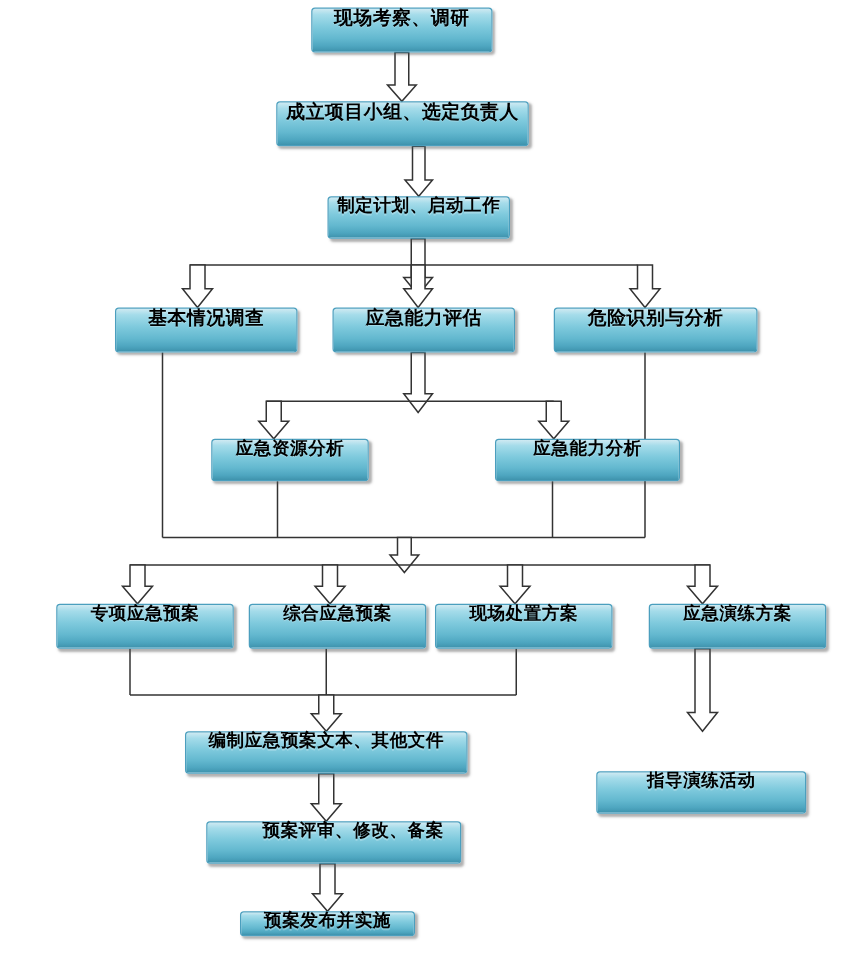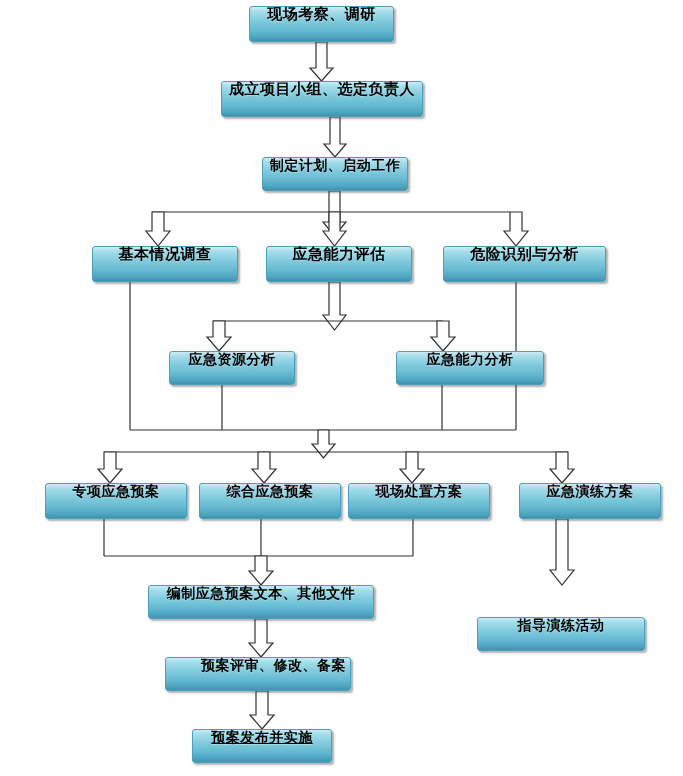--- a/index.html
+++ b/index.html
@@ -166,21 +166,21 @@
       </div>
       <div class="node-box" style="left: 499px; top: 483px; width: 142px; height: 36px; font-size: 14px; margin-left: 20px;">
         <span class="node-label">应急演练方案</span>
       </div>
       <div class="node-box" style="left: 148px; top: 585px; width: 226px; height: 34px; font-size: 14px;">
         <span class="node-label">编制应急预案文本、其他文件</span>
       </div>
       <div class="node-box" style="left: 477px; top: 585px; width: 168px; height: 34px; font-size: 14px; margin-top: 32px;">
         <span class="node-label">指导演练活动</span>
       </div>
-      <div class="node-box" style="left: 165px; top: 657px; width: 186px; height: 34px; font-size: 14px; padding-left: 31px;">
+      <div class="node-box" style="left: 165px; top: 657px; width: 204px; height: 34px; font-size: 14px; padding-left: 31px;">
         <span class="node-label">预案评审、修改、备案</span>
       </div>
-      <div class="node-box" style="left: 192px; top: 729px; width: 140px; height: 34px; font-size: 14px; text-decoration: underline;">
+      <div class="node-box" style="left: 192px; top: 729px; width: 140px; height: 20px; font-size: 14px;">
         <span class="node-label">预案发布并实施</span>
       </div>
     </div>
 
 </div>
 
 </body></html>

